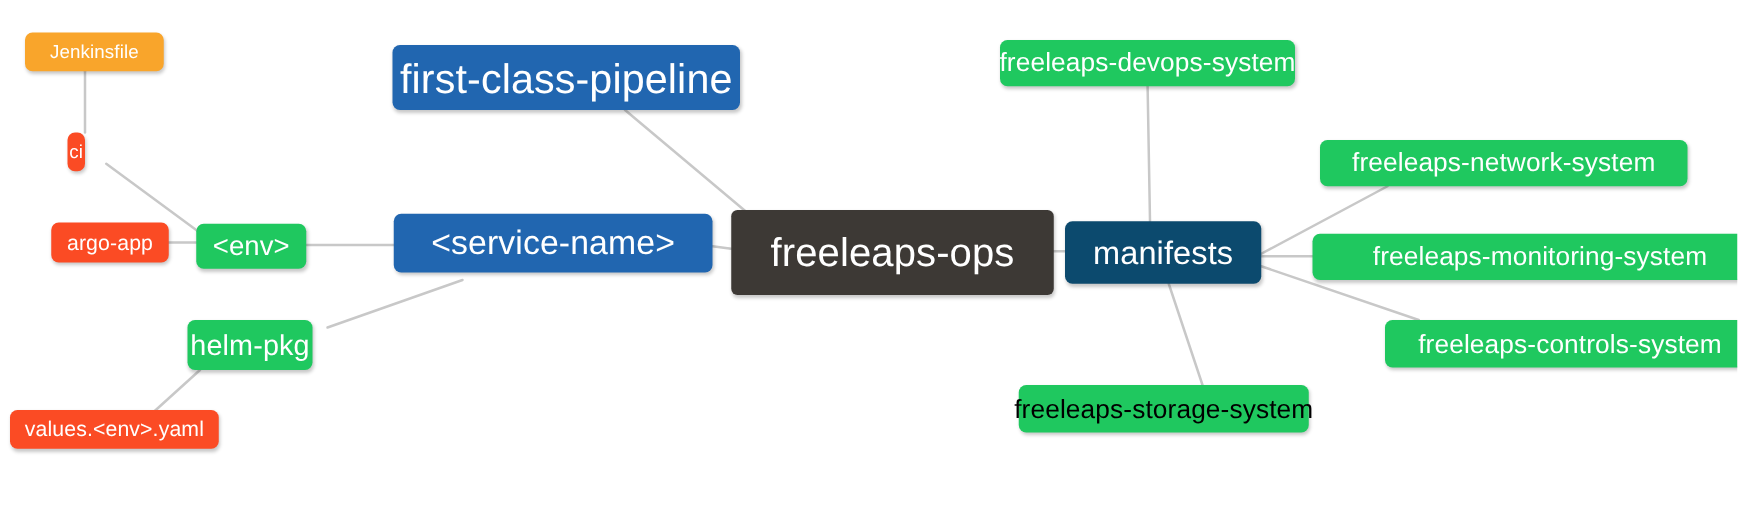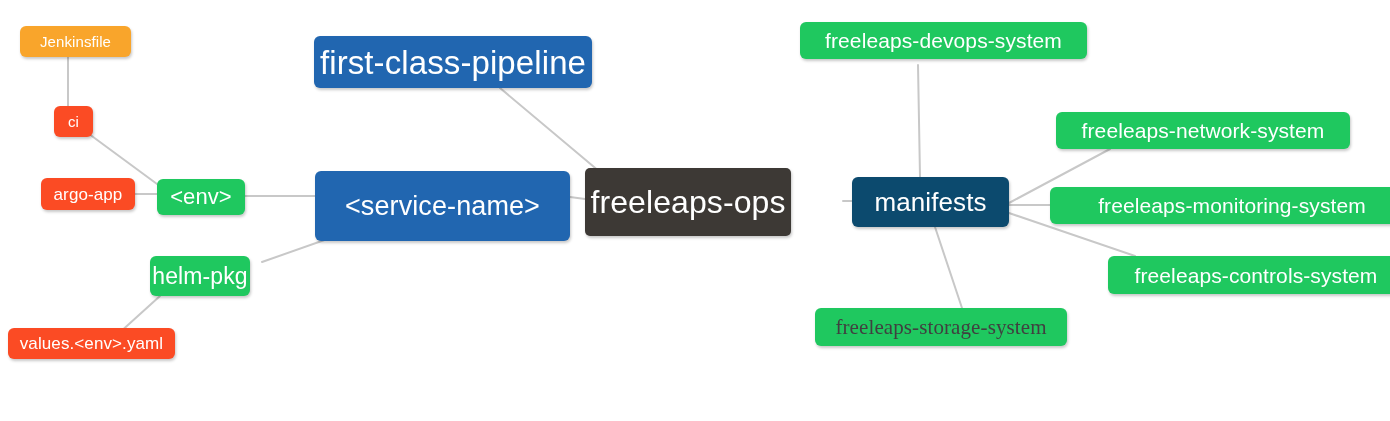--- a/index.html
+++ b/index.html
@@ -61,29 +61,29 @@
       <line x1="68" y1="106" x2="68" y2="57" stroke="#c8c8c8" stroke-width="2" stroke-linecap="round"></line>
       <line x1="157" y1="194" x2="124" y2="194" stroke="#c8c8c8" stroke-width="2" stroke-linecap="round"></line>
       <line x1="160" y1="296" x2="118" y2="334" stroke="#c8c8c8" stroke-width="2" stroke-linecap="round"></line>
       <line x1="920" y1="177" x2="918" y2="65" stroke="#c8c8c8" stroke-width="2" stroke-linecap="round"></line>
       <line x1="1009" y1="203" x2="1110" y2="149" stroke="#c8c8c8" stroke-width="2" stroke-linecap="round"></line>
       <line x1="1009" y1="205" x2="1050" y2="205" stroke="#c8c8c8" stroke-width="2" stroke-linecap="round"></line>
       <line x1="1009" y1="213" x2="1135" y2="256" stroke="#c8c8c8" stroke-width="2" stroke-linecap="round"></line>
       <line x1="935" y1="227" x2="962" y2="308" stroke="#c8c8c8" stroke-width="2" stroke-linecap="round"></line>
     </svg>
   <div id="node-layer">
-      <div class="node root" style="left: 585px; top: 168px; width: 206px; height: 68px; background: rgb(61, 57, 53); font-size: 32px; color: rgb(255, 255, 255);">freeleaps-ops</div>
+      <div class="node root" style="left: 585px; top: 168px; width: 258px; height: 68px; background: rgb(61, 57, 53); font-size: 32px; color: rgb(255, 255, 255);">freeleaps-ops</div>
       <div class="node" style="left: 314px; top: 36px; width: 278px; height: 52px; background: rgb(33, 102, 176); font-size: 33px; color: rgb(255, 255, 255);">first-class-pipeline</div>
-      <div class="node" style="left: 315px; top: 171px; width: 255px; height: 70px; background: rgb(33, 102, 176); font-size: 27px; color: rgb(255, 255, 255);">&lt;service-name&gt;</div>
+      <div class="node" style="left: 315px; top: 171px; width: 255px; height: 47px; background: rgb(33, 102, 176); font-size: 27px; color: rgb(255, 255, 255);">&lt;service-name&gt;</div>
       <div class="node" style="left: 852px; top: 177px; width: 157px; height: 50px; background: #0c4a6e; font-size: 26px; color: rgb(255, 255, 255);">manifests</div>
       <div class="node" style="left: 157px; top: 179px; width: 88px; height: 36px; background: rgb(31, 200, 95); font-size: 22px; color: rgb(255, 255, 255);">&lt;env&gt;</div>
       <div class="node" style="left: 150px; top: 256px; width: 100px; height: 40px; background: rgb(31, 200, 95); font-size: 23px; color: rgb(255, 255, 255);">helm-pkg</div>
-      <div class="node" style="left: 54px; top: 106px; width: 39px; height: 31px; background: rgb(251, 75, 36); font-size: 15px; color: rgb(255, 255, 255);">ci</div>
+      <div class="node" style="left: 54px; top: 106px; width: 14px; height: 31px; background: rgb(251, 75, 36); font-size: 15px; color: rgb(255, 255, 255);">ci</div>
       <div class="node" style="left: 20px; top: 26px; width: 111px; height: 31px; background: rgb(249, 165, 43); font-size: 15px; color: rgb(255, 255, 255);">Jenkinsfile</div>
       <div class="node" style="left: 41px; top: 178px; width: 94px; height: 32px; background: rgb(251, 75, 36); font-size: 17px; color: rgb(255, 255, 255);">argo-app</div>
       <div class="node" style="left: 8px; top: 328px; width: 167px; height: 31px; background: rgb(251, 75, 36); font-size: 17px; color: rgb(255, 255, 255);">values.&lt;env&gt;.yaml</div>
-      <div class="node" style="left: 800px; top: 22px; width: 287px; height: 37px; background: rgb(31, 200, 95); font-size: 21px; color: rgb(255, 255, 255);">freeleaps-devops-system</div>
+      <div class="node" style="left: 800px; top: 32px; width: 236px; height: 37px; background: rgb(31, 200, 95); font-size: 21px; color: rgb(255, 255, 255);">freeleaps-devops-system</div>
       <div class="node" style="left: 1056px; top: 112px; width: 294px; height: 37px; background: rgb(31, 200, 95); font-size: 21px; color: rgb(255, 255, 255);">freeleaps-network-system</div>
       <div class="node" style="left: 1050px; top: 187px; width: 364px; height: 37px; background: rgb(31, 200, 95); font-size: 21px; color: rgb(255, 255, 255);">freeleaps-monitoring-system</div>
       <div class="node" style="left: 1060px; top: 256px; width: 296px; height: 38px; background: rgb(31, 200, 95); font-size: 21px; color: rgb(255, 255, 255); margin-left: 48px;">freeleaps-controls-system</div>
-      <div class="node" style="left: 815px; top: 308px; width: 252px; height: 38px; background: rgb(31, 200, 95); font-size: 21px; color: #404040; font-family: Liberation Serif, serif;">freeleaps-storage-system</div>
+      <div class="node" style="left: 815px; top: 308px; width: 232px; height: 38px; background: rgb(31, 200, 95); font-size: 21px; color: #000000;">freeleaps-storage-system</div>
     </div>
 </div>
 
 </body></html>

